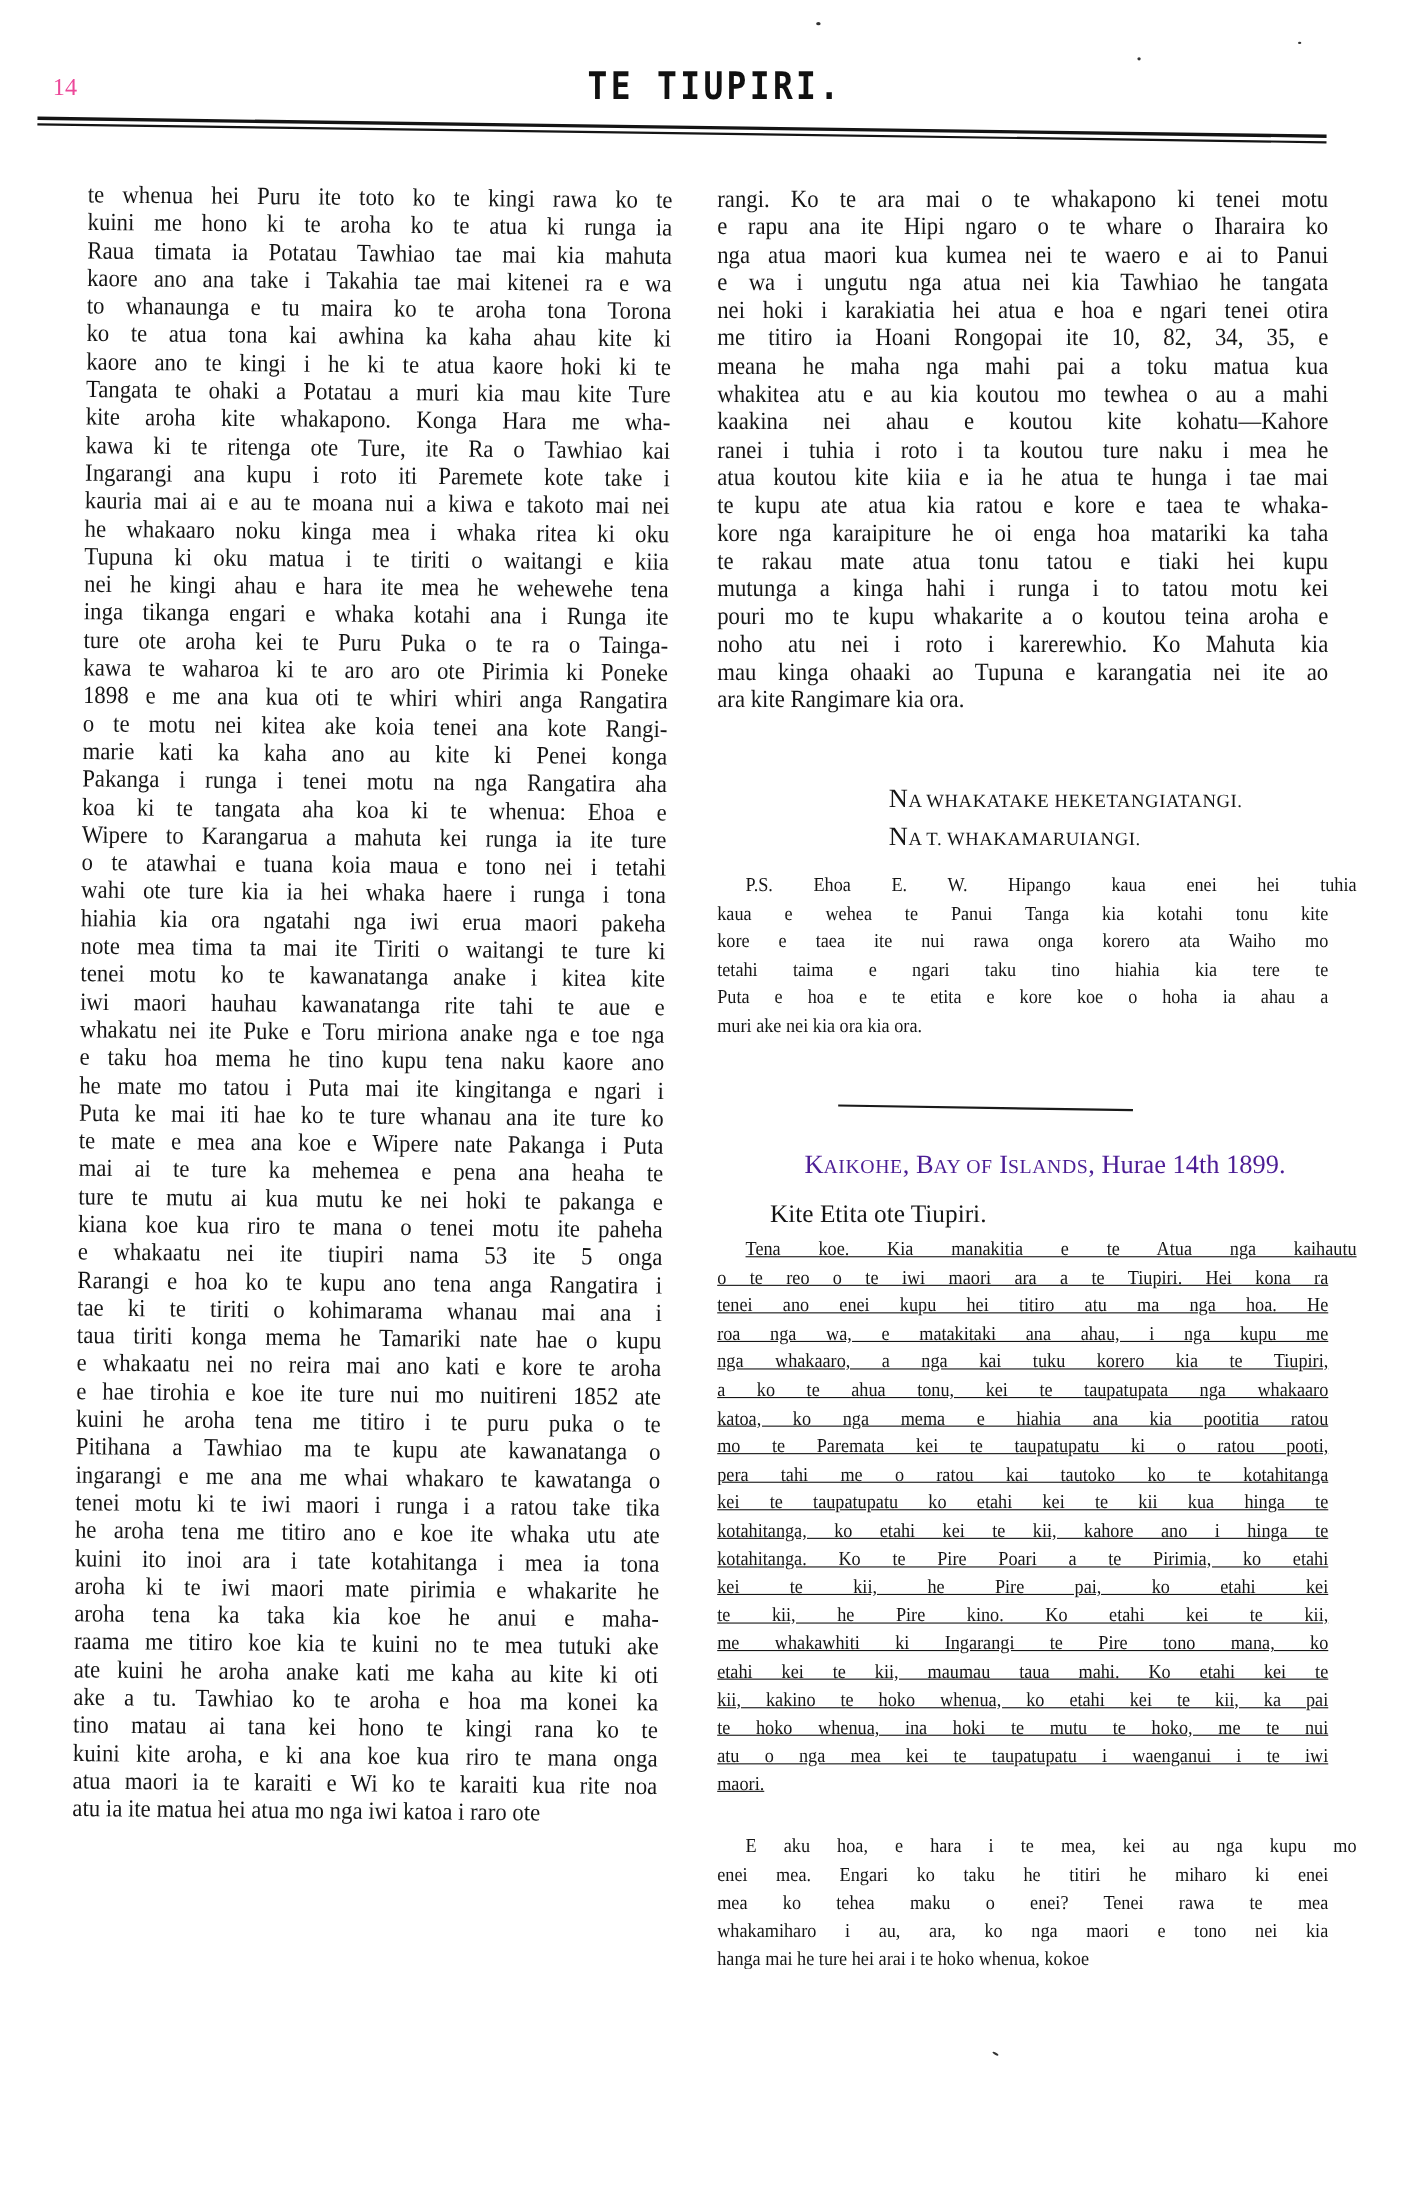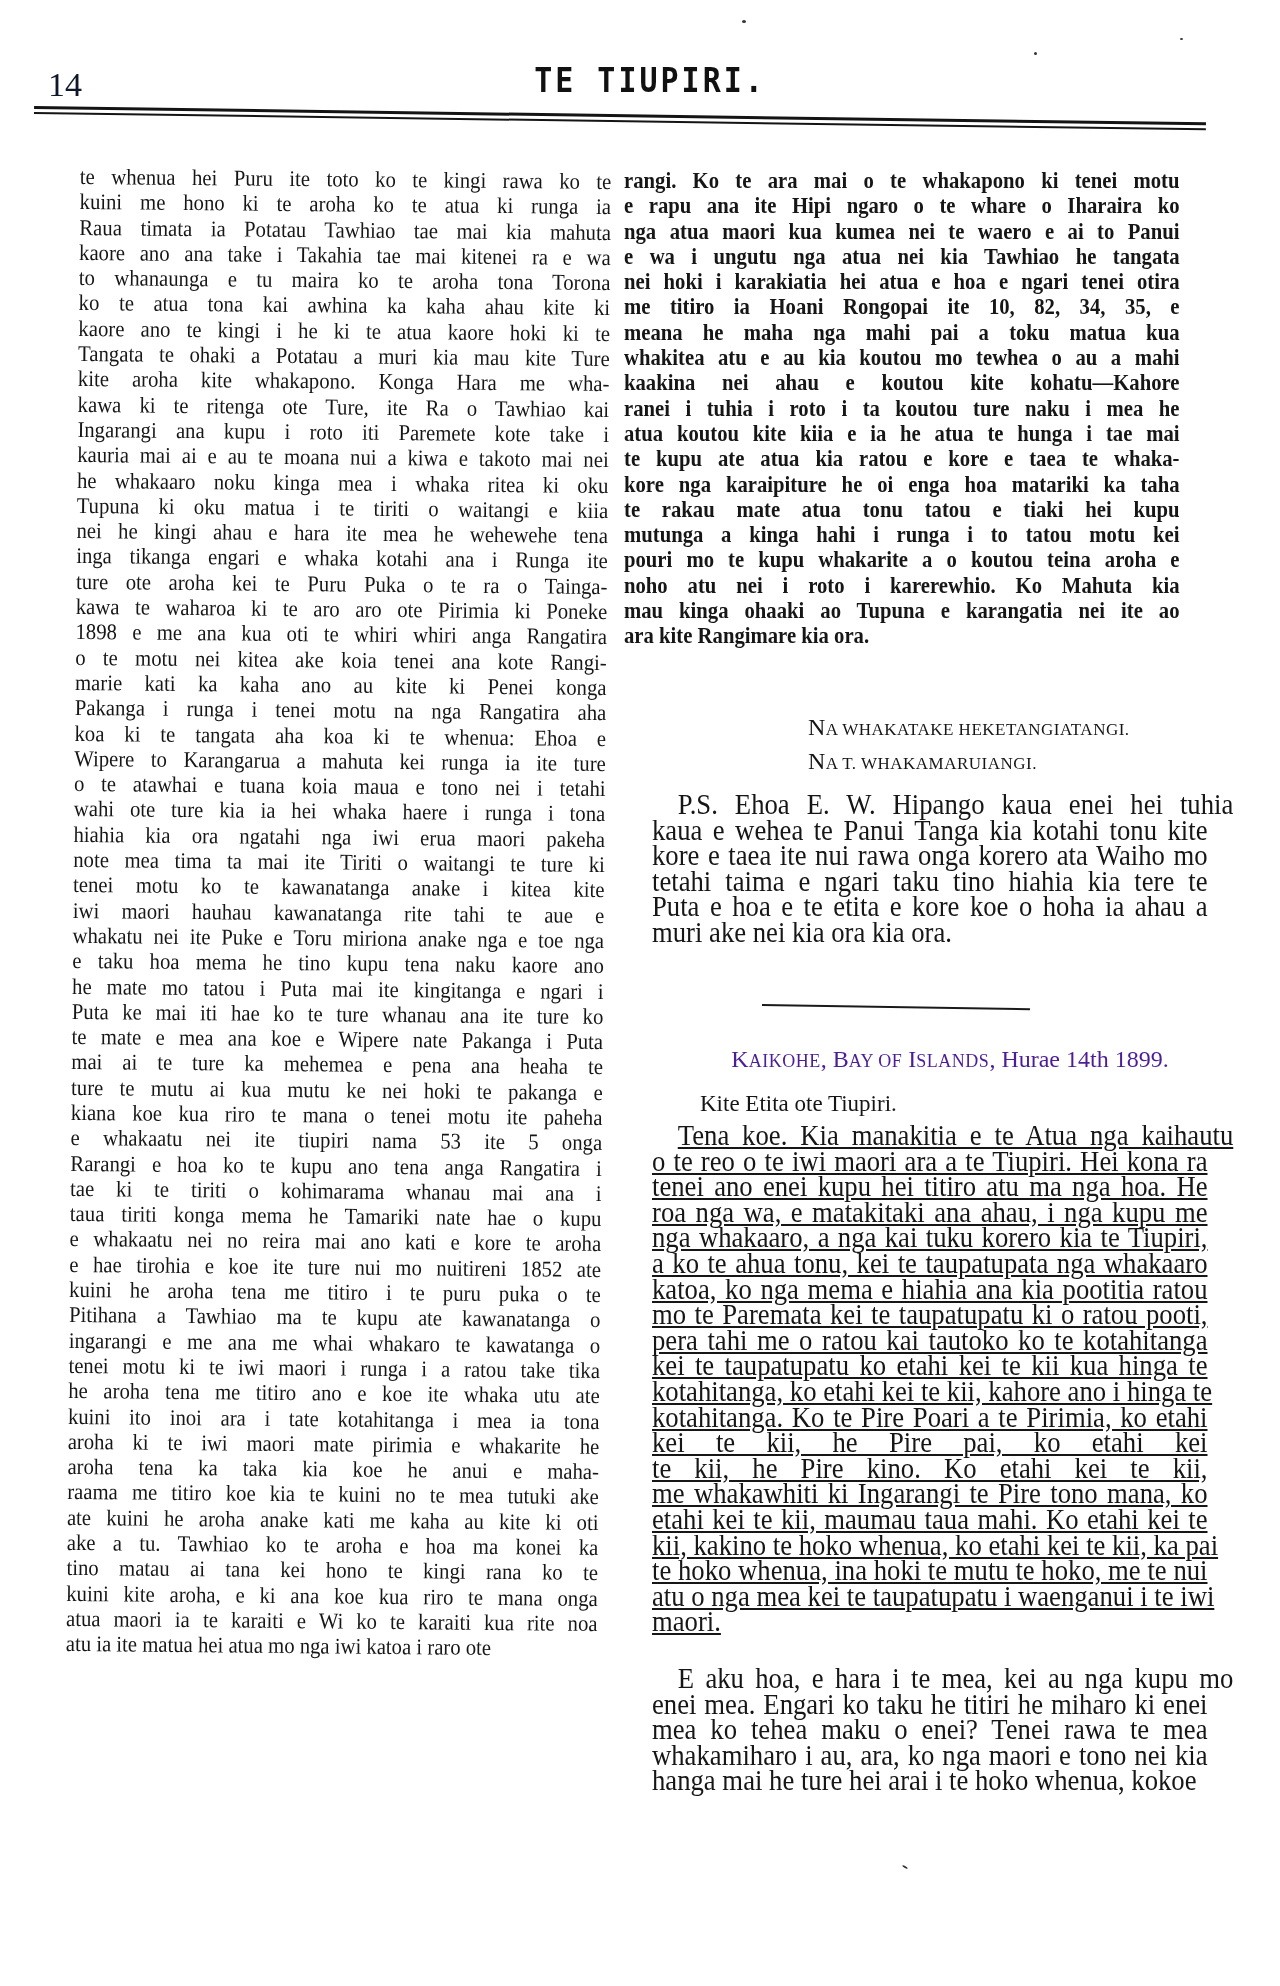--- a/index.html
+++ b/index.html
@@ -3,21 +3,21 @@
   <meta charset="utf-8">
   <style>
     html, body { margin: 0; padding: 0; background: #ffffff; }
     body {
       width: 1280px; height: 1986px; position: relative; overflow: hidden;
       font-family: "DejaVu Serif", "Liberation Serif", serif;
       color: #141414;
     }
     .page-number {
       position: absolute; left: 48px; top: 66px;
-      font-family: "Liberation Serif", serif; font-size: 34px; color: #0f172a;
+      font-family: "Liberation Serif", serif; font-size: 22px; color: #ec4899;
     }
     .masthead {
       position: absolute; left: 0; width: 1280px; top: 62px; text-align: center;
       font-family: "DejaVu Sans Mono", "Liberation Mono", monospace;
       font-size: 30px; letter-spacing: 3px; color: #111; font-weight: bold;
     }
     .masthead span { display: inline-block; transform: translateX(10px) scaleY(1.15); }
     .rule-wrap {
       position: absolute; left: 34px; top: 106px; width: 1172px; height: 14px;
       transform-origin: left center; transform: rotate(0.8deg);
@@ -29,25 +29,25 @@
       position: absolute;
       font-family: "Liberation Serif", "DejaVu Serif", serif;
       font-size: 22.5px; line-height: 25.3px; color: #161616;
     }
     .column .line {
       display: block; white-space: nowrap; text-align: justify; text-align-last: justify;
       transform: scaleX(0.92); transform-origin: left center; width: 108.6%;
     }
     .column .line.last { text-align-last: left; }
     .col-left { left: 80px; top: 164px; width: 532px; transform: rotate(0.55deg); transform-origin: left top; }
-    .col-right { left: 624px; top: 168px; width: 556px; font-weight: bold; }
+    .col-right { left: 652px; top: 168px; width: 556px; }
 
     .para-block { position: absolute; left: 652px; width: 556px;
       font-family: "Liberation Serif", "DejaVu Serif", serif;
-      font-size: 29px; line-height: 25.6px; color: #161616; }
+      font-size: 18px; line-height: 25.6px; color: #161616; }
     .para-block .line {
       display: block; white-space: nowrap; text-align: justify; text-align-last: justify;
       transform: scaleX(0.92); transform-origin: left center; width: 108.6%;
     }
     .para-block .line.last { text-align-last: left; }
     .indent { padding-left: 28px; }
 
     .signature {
       position: absolute; left: 808px;
       font-family: "Liberation Serif", serif; font-size: 22px; color: #161616;

